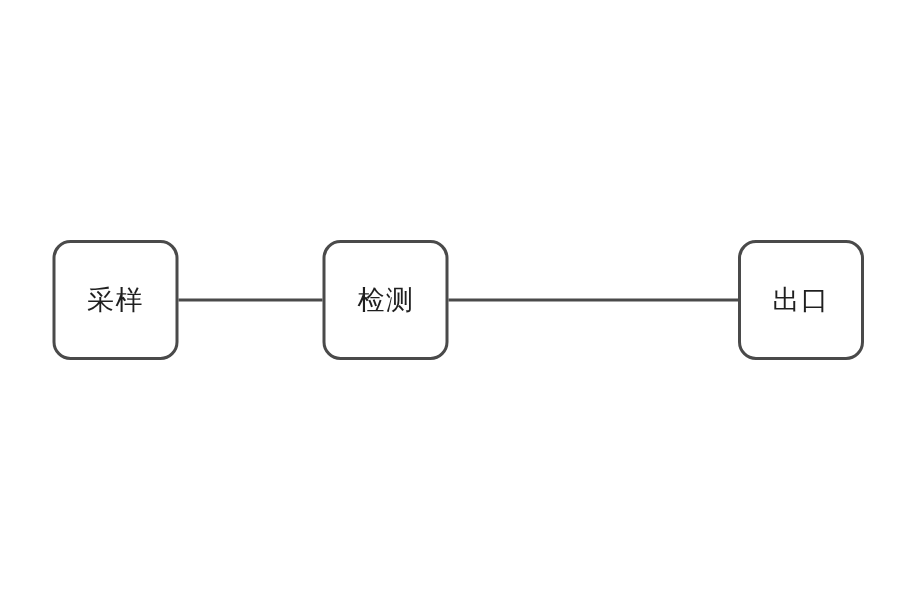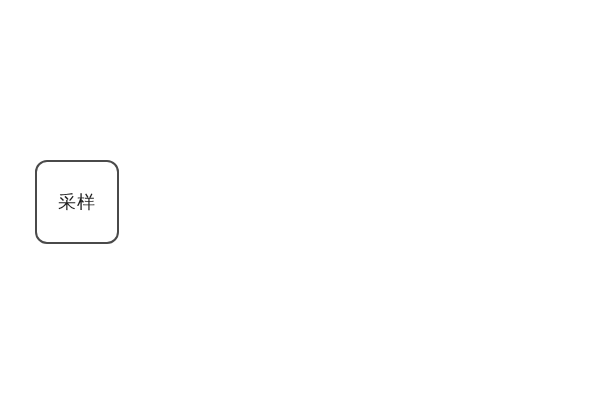--- a/index.html
+++ b/index.html
@@ -22,21 +22,21 @@
     background: var(--background);
     overflow: hidden;
   }
   .flow {
     position: absolute;
     left: 35px;
     top: 160px;
     width: 541px;
     height: 80px;
     display: flex;
-    flex-direction: column;
+    flex-direction: row;
     align-items: stretch;
   }
   .node {
     width: 84px;
     height: 80px;
     flex: 0 0 84px;
     background: var(--node-fill);
     border: 2px solid var(--node-border);
     border-radius: 12px;
     display: flex;
@@ -62,21 +62,27 @@
 
 <div class="canvas">
   <div class="flow">
 
     <div class="node">
       <span class="node-label">采样</span>
     </div>
 
     <div class="connector"></div>
 
+    <div class="node">
+      <span class="node-label">检测</span>
+    </div>
 
     <div class="connector"></div>
 
 
     <div class="connector"></div>
 
+    <div class="node">
+      <span class="node-label">出口</span>
+    </div>
 
   </div>
 </div>
 
 </body></html>

